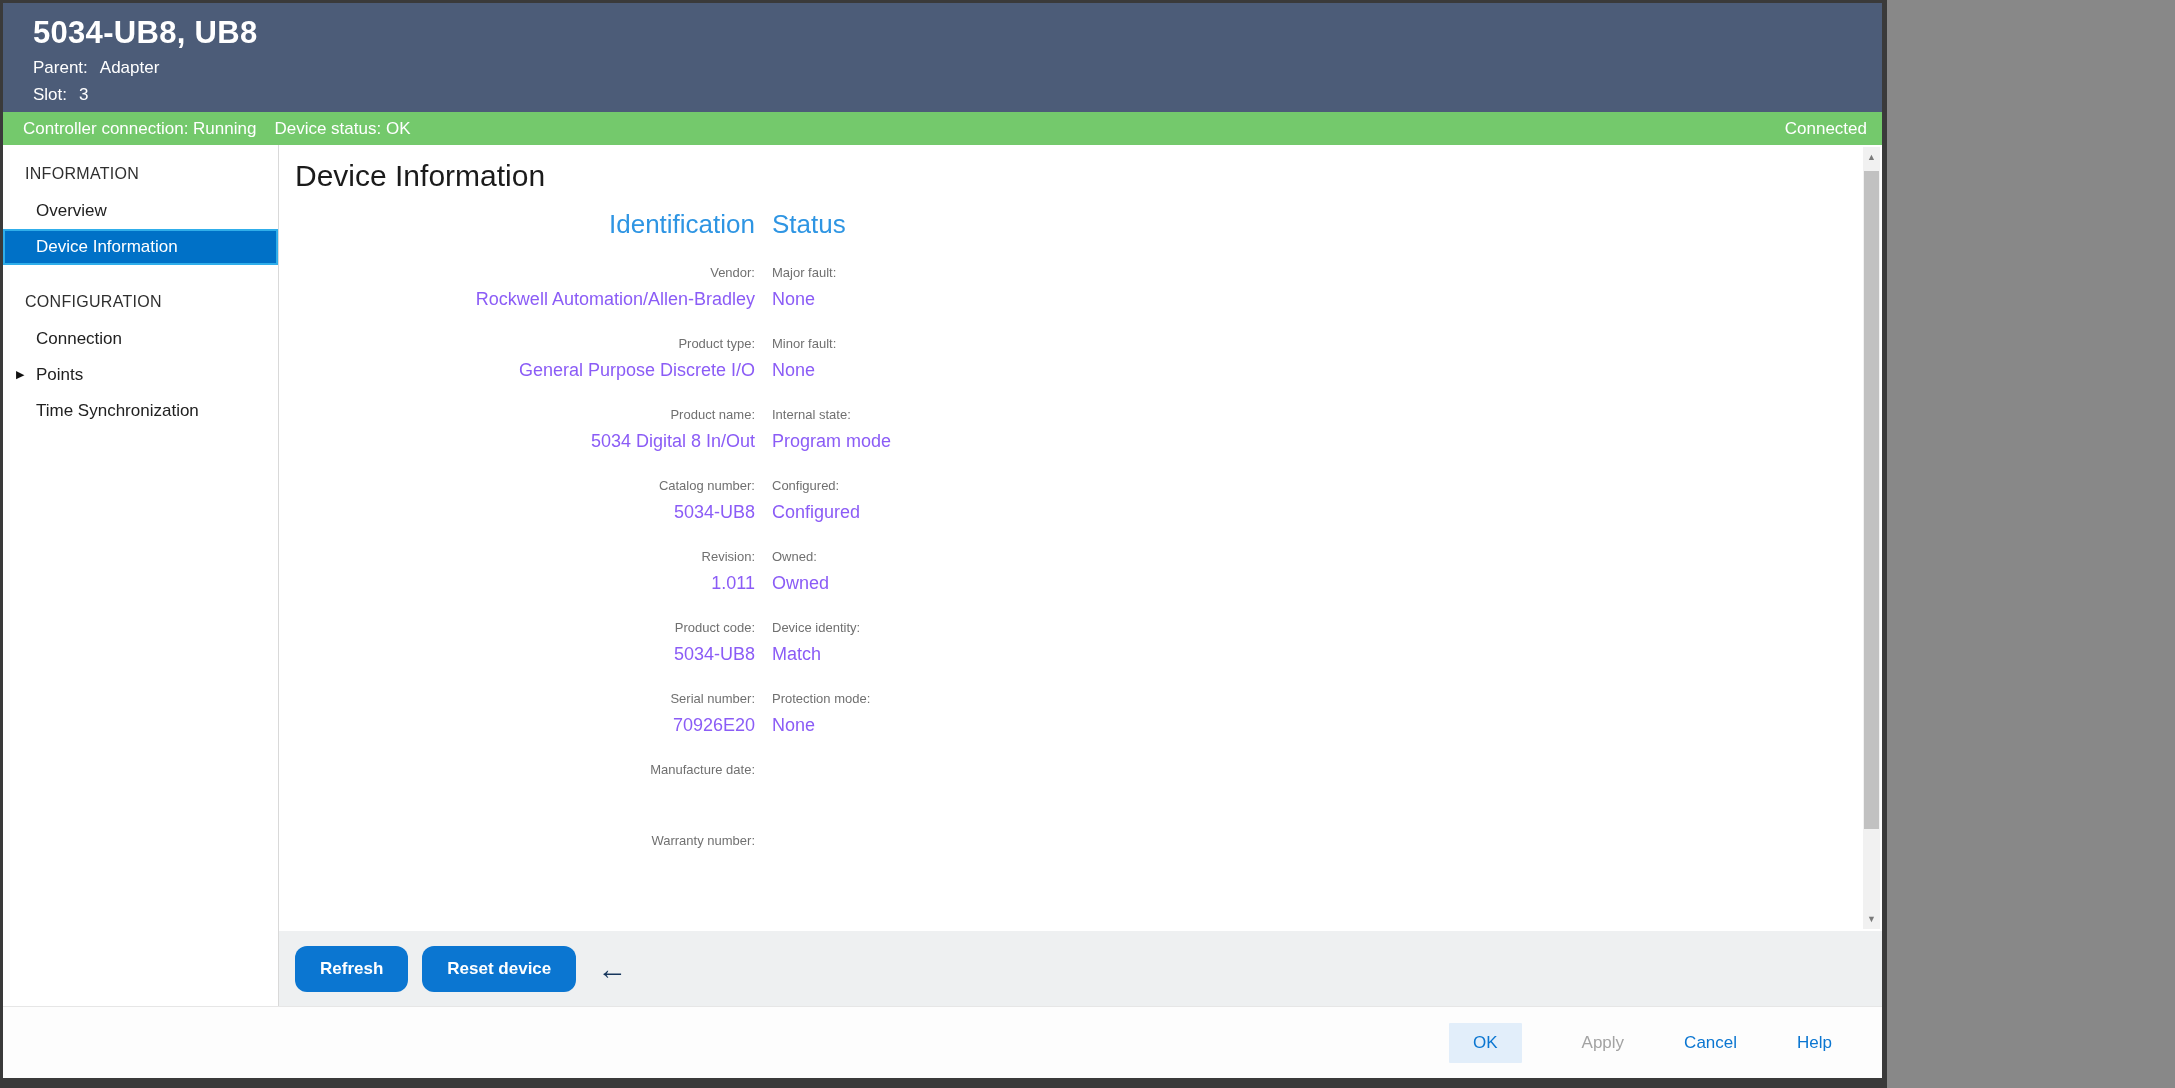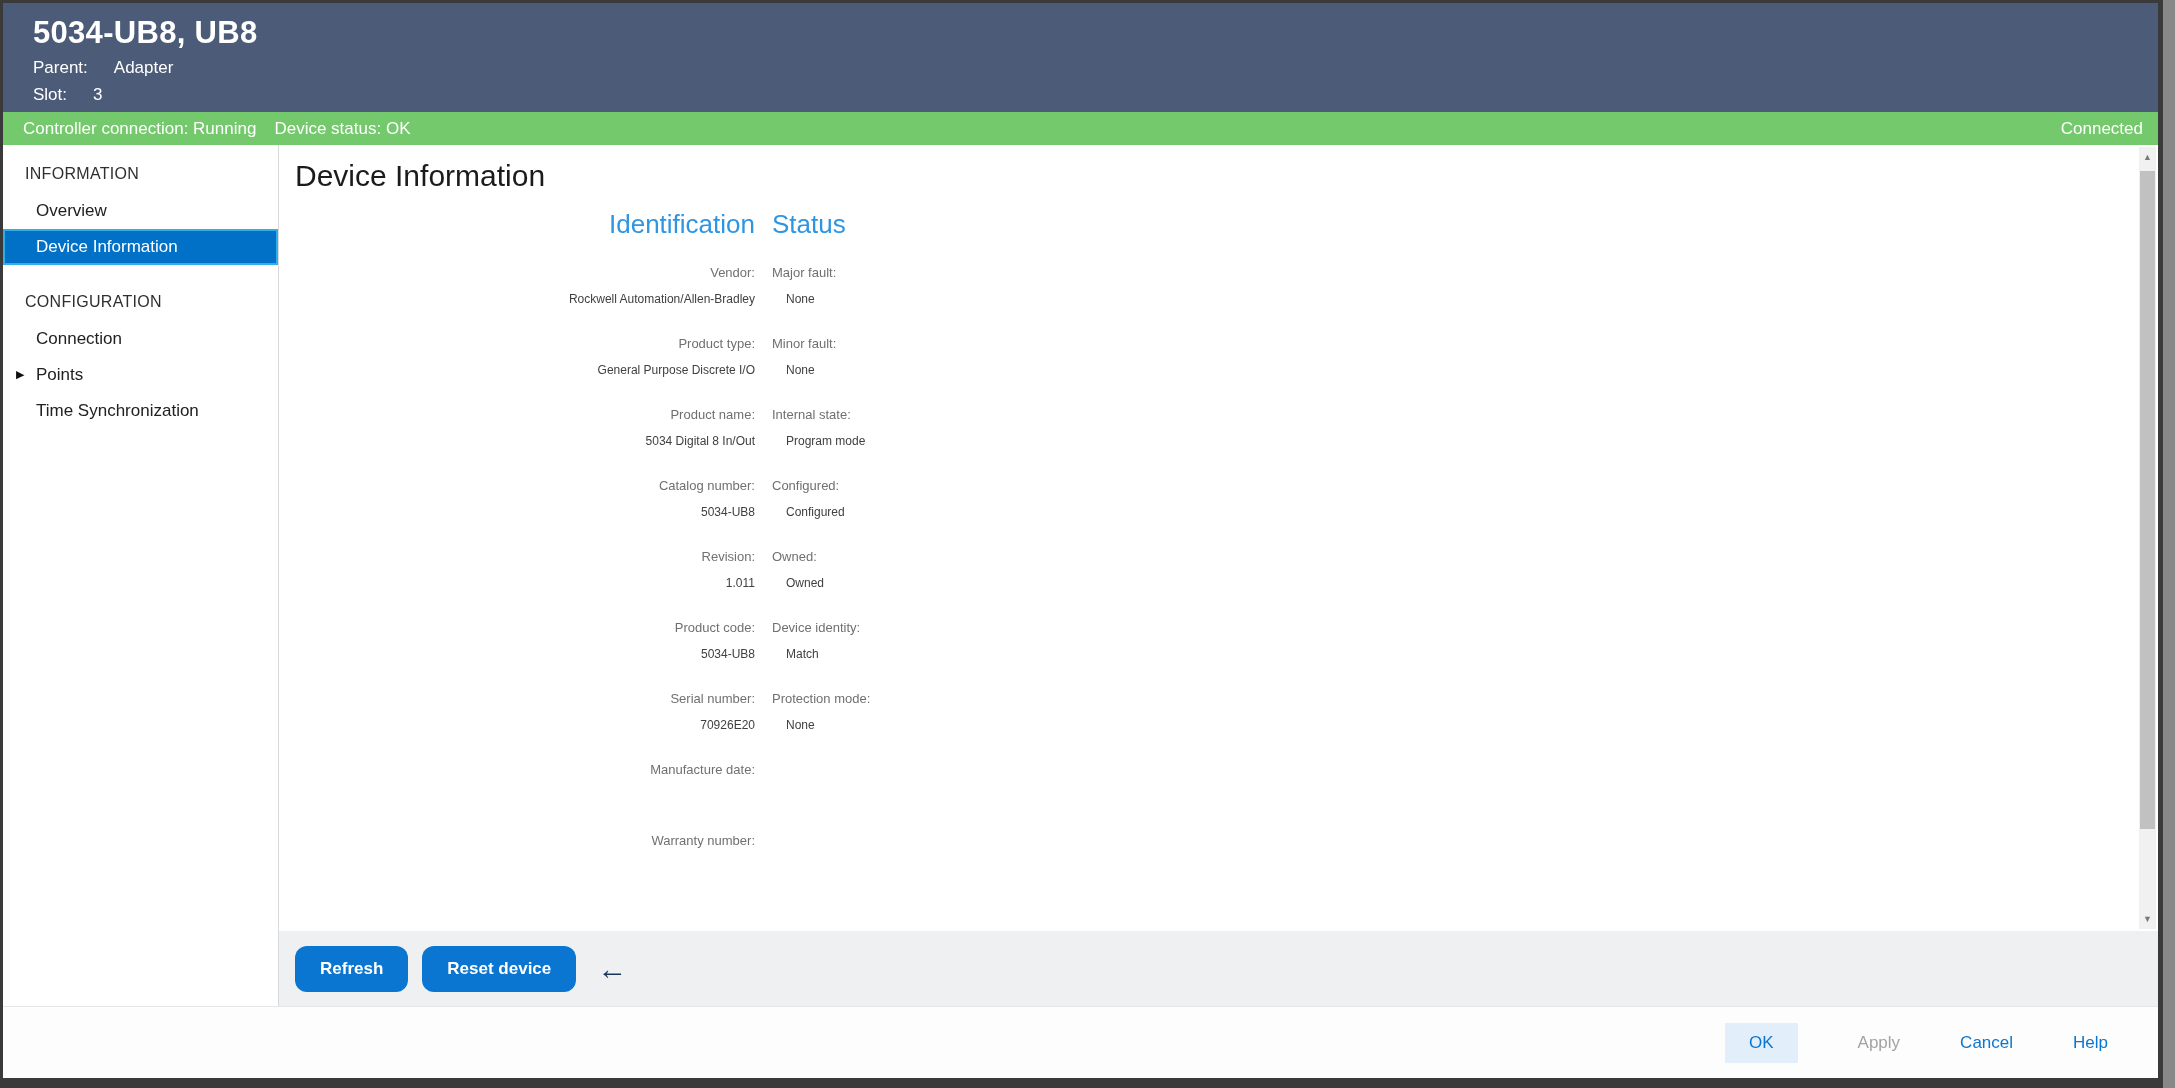--- a/index.html
+++ b/index.html
@@ -1,40 +1,40 @@
 <!DOCTYPE html>
 <html><head>
 <meta charset="utf-8">
 <style>
   * { margin:0; padding:0; box-sizing:border-box; }
   html,body { background:#888; }
   body { font-family:"Liberation Sans", sans-serif; }
 
   .app {
-    width:2163px; height:1088px;
+    width:1887px; height:1088px;
     background:#3a3a3a;
     padding:3px 5px 10px 3px;
   }
   .inner {
     width:100%; height:100%;
     display:flex; flex-direction:column;
     background:#ffffff;
     overflow:hidden;
   }
 
   
   .hdr {
     height:109px; flex:0 0 109px;
     background:#4c5c78;
     color:#ffffff;
     padding:12px 0 0 30px;
   }
   .hdr-title { font-size:31px; font-weight:bold; letter-spacing:0.3px; }
   .hdr-row { margin-top:7px; font-size:17px; }
-  .hdr-row .k { margin-right:26px; }
+  .hdr-row .k { margin-right:12px; }
 
   
   .statusbar {
     height:33px; flex:0 0 33px;
     background:#74c96c;
     color:#ffffff;
     font-size:17px;
     display:flex; align-items:center;
     padding:0 15px 0 20px;
   }
@@ -82,21 +82,21 @@
   .page-title {
     position:absolute; top:14px; left:16px;
     font-size:30px; color:#1b1b1b;
   }
   .col { position:absolute; top:64px; width:460px; }
   .col.c1 { left:16px;text-align:right; }
   .col.c2 { left:493px; }
   .col-heading { font-size:26px; color:#2e95e3; }
   .field { margin-top:22px; }
   .field .lbl { font-size:13px; color:#707070; line-height:22px; }
-  .field .val { font-size:12px; color:#404040; line-height:24px; min-height:24px; margin-top:3px;margin-left:14px; }
+  .field .val { font-size:18px; color:#8b5cf6; line-height:24px; min-height:24px; margin-top:3px; }
 
   
   .sb {
     position:absolute; top:2px; bottom:2px; right:2px; width:17px;
     background:#f1f1f1;
   }
   .sb-btn {
     position:absolute; left:0; width:100%; height:20px;
     display:flex; align-items:center; justify-content:center;
     font-size:9px; color:#7a7a7a; cursor:pointer;

